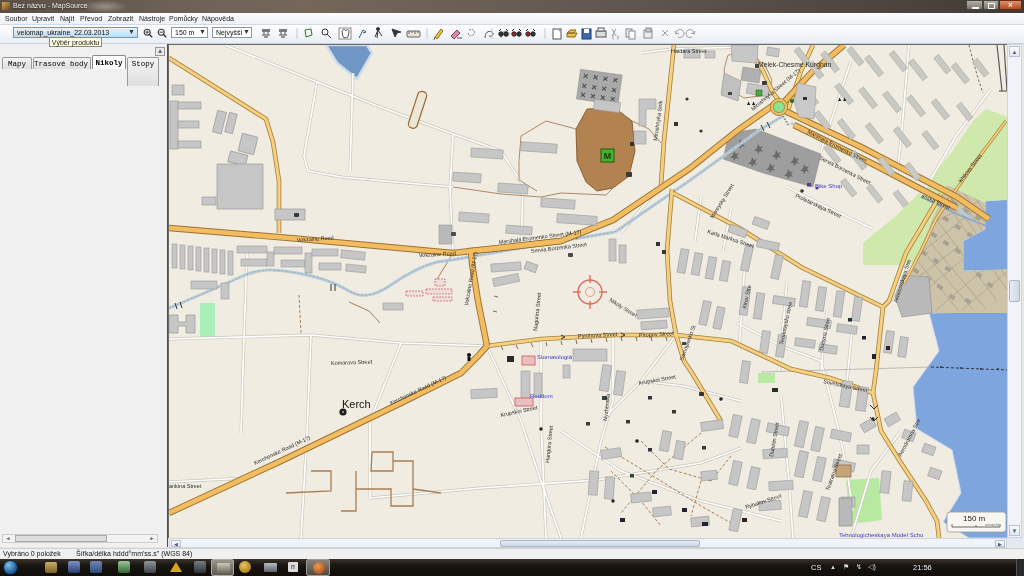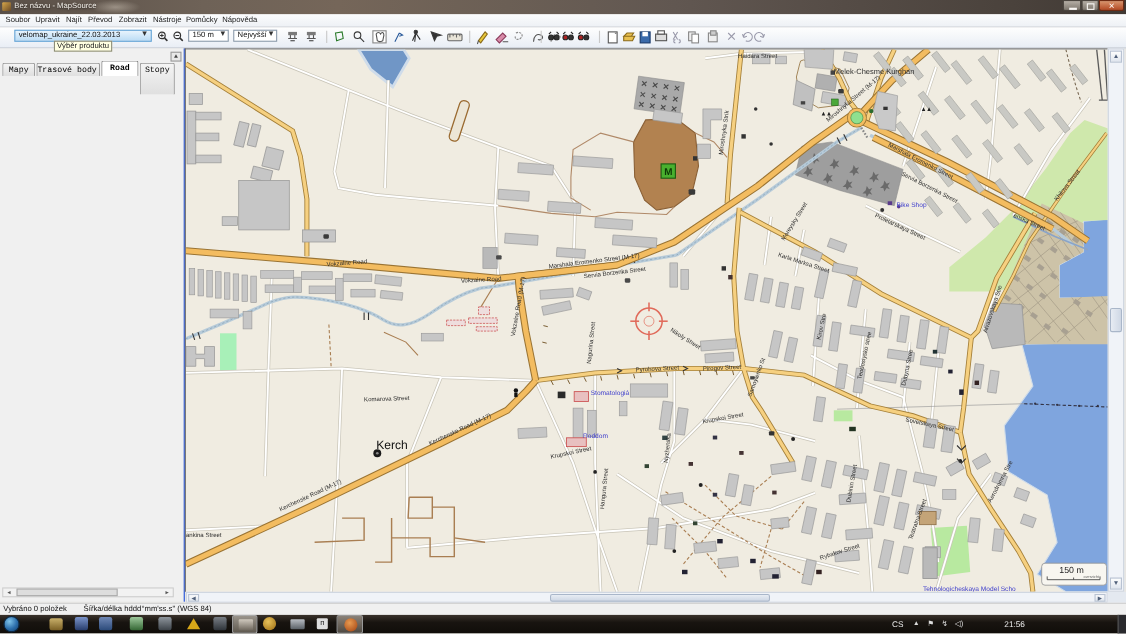--- a/index.html
+++ b/index.html
@@ -131,21 +131,21 @@
   </div>
 
   <div class="abs" style="left:0;top:44px;width:168px;height:503px;background:#f0f0f0;border-right:1px solid #1d4ed8;font-family:Liberation Mono, monospace;">
 
     <div class="abs" style="left:155px;top:3px;width:10px;height:9px;background:#e8e8e8;border:1px solid #999;font-size:6px;text-align:center;line-height:8px;color:#444;">▲</div>
 
     <div class="abs" style="left:2px;top:13px;width:30px;height:12px;background:linear-gradient(#f4f4f4,#dfdfdf);border:1px solid #9a9a9a;border-bottom:none;border-radius:2px 2px 0 0;font-size:7.5px;text-align:center;line-height:12px;">Mapy</div>
 
     <div class="abs" style="left:33px;top:13px;width:58px;height:12px;background:linear-gradient(#f4f4f4,#dfdfdf);border:1px solid #9a9a9a;border-bottom:none;border-radius:2px 2px 0 0;font-size:7.5px;text-align:left;line-height:12px;">Trasové body</div>
 
-    <div class="abs" style="left:92px;top:11px;width:34px;height:14px;background:#fff;border:1px solid #888;border-bottom:none;border-radius:2px 2px 0 0;font-size:7.5px;font-weight:bold;text-align:center;line-height:14px;">Road</div>
+    <div class="abs" style="left:92px;top:11px;width:34px;height:14px;background:#fff;border:1px solid #888;border-bottom:none;border-radius:2px 2px 0 0;font-size:7.5px;font-weight:bold;text-align:center;line-height:14px;">Nikoly</div>
 
     <div class="abs" style="left:127px;top:13px;width:32px;height:29px;background:linear-gradient(#f4f4f4,#dfdfdf);border:1px solid #9a9a9a;border-bottom:none;border-radius:2px 2px 0 0;font-size:7.5px;text-align:center;line-height:12px;">Stopy</div>
 
 
     <div class="abs" style="left:2px;top:490px;width:156px;height:9px;background:#f2f2f2;border:1px solid #ccc;">
       <div class="abs" style="left:1px;top:1px;width:8px;height:6px;font-size:5px;color:#555;text-align:center;line-height:6px;">◀</div>
       <div class="abs" style="left:12px;top:0;width:92px;height:7px;background:#ddd;border:1px solid #aaa;"></div>
       <div class="abs" style="right:1px;top:1px;width:8px;height:6px;font-size:5px;color:#555;text-align:center;line-height:6px;">▶</div>
     </div>
   </div>

